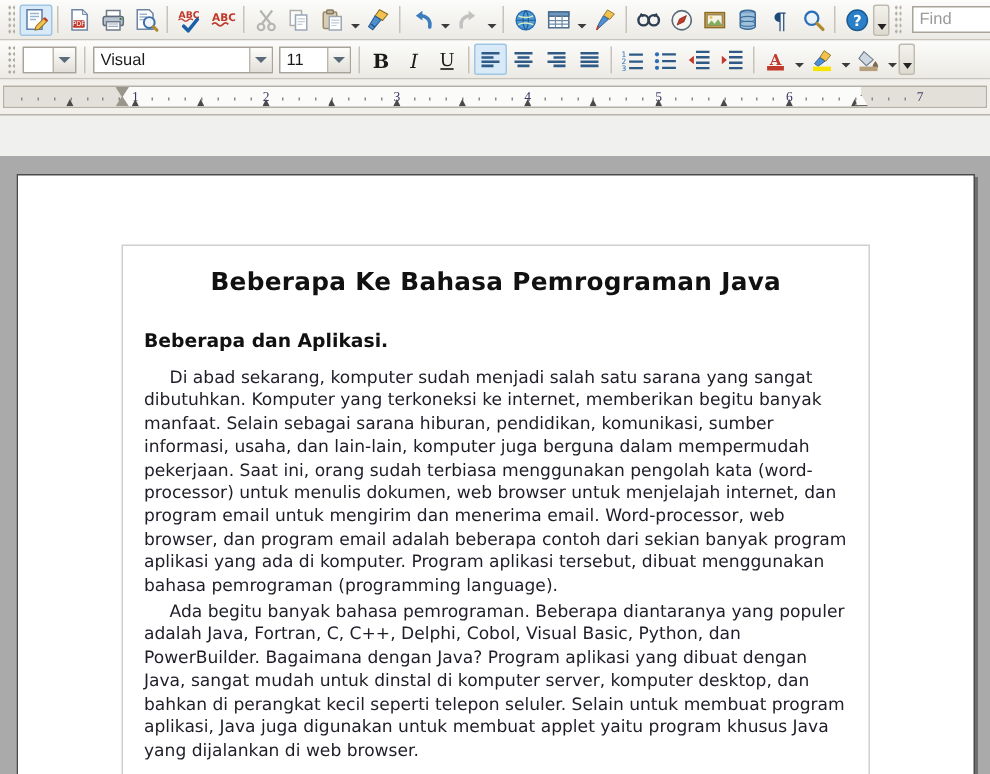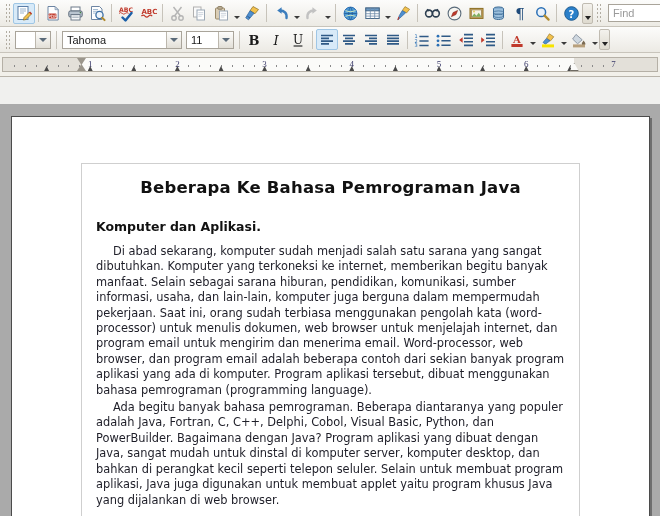--- a/index.html
+++ b/index.html
@@ -371,21 +371,21 @@
     <div class="grip"></div>
 
     <div class="combo" id="style-combo">
       <span class="val"></span>
       <span class="arrow"></span>
     </div>
 
     <div class="sep"></div>
 
     <div class="combo" id="font-combo">
-      <span class="val">Tahoma</span>
+      <span class="val">Visual</span>
       <span class="arrow"></span>
     </div>
 
     <div class="combo" id="size-combo">
       <span class="val">11</span>
       <span class="arrow"></span>
     </div>
 
     <div class="sep"></div>
 
@@ -570,21 +570,21 @@
         <div class="r-indent-right" style="left: 566.66px;"></div>
       </div>
   </div>
 
   <div id="doc-area">
     <div id="page">
 
       <div id="text-frame">
         <div id="doc-title">Beberapa Ke Bahasa Pemrograman Java</div>
 
-        <div class="doc-h2">Komputer dan Aplikasi.</div>
+        <div class="doc-h2">Beberapa dan Aplikasi.</div>
         <p class="doc-p">Di abad sekarang, komputer sudah menjadi salah satu sarana yang sangat dibutuhkan. Komputer yang terkoneksi ke internet, memberikan begitu banyak manfaat. Selain sebagai sarana hiburan, pendidikan, komunikasi, sumber informasi, usaha, dan lain-lain, komputer juga berguna dalam mempermudah pekerjaan. Saat ini, orang sudah terbiasa menggunakan pengolah kata (word-processor) untuk menulis dokumen, web browser untuk menjelajah internet, dan program email untuk mengirim dan menerima email. Word-processor, web browser, dan program email adalah beberapa contoh dari sekian banyak program aplikasi yang ada di komputer. Program aplikasi tersebut, dibuat menggunakan bahasa pemrograman (programming language).</p>
         <p class="doc-p spaced">Ada begitu banyak bahasa pemrograman. Beberapa diantaranya yang populer adalah Java, Fortran, C, C++, Delphi, Cobol, Visual Basic, Python, dan PowerBuilder. Bagaimana dengan Java? Program aplikasi yang dibuat dengan Java, sangat mudah untuk dinstal di komputer server, komputer desktop, dan bahkan di perangkat kecil seperti telepon seluler. Selain untuk membuat program aplikasi, Java juga digunakan untuk membuat applet yaitu program khusus Java yang dijalankan di web browser.</p>
 
       </div>
 
     </div>
   </div>
 </div>
 
 </body></html>

